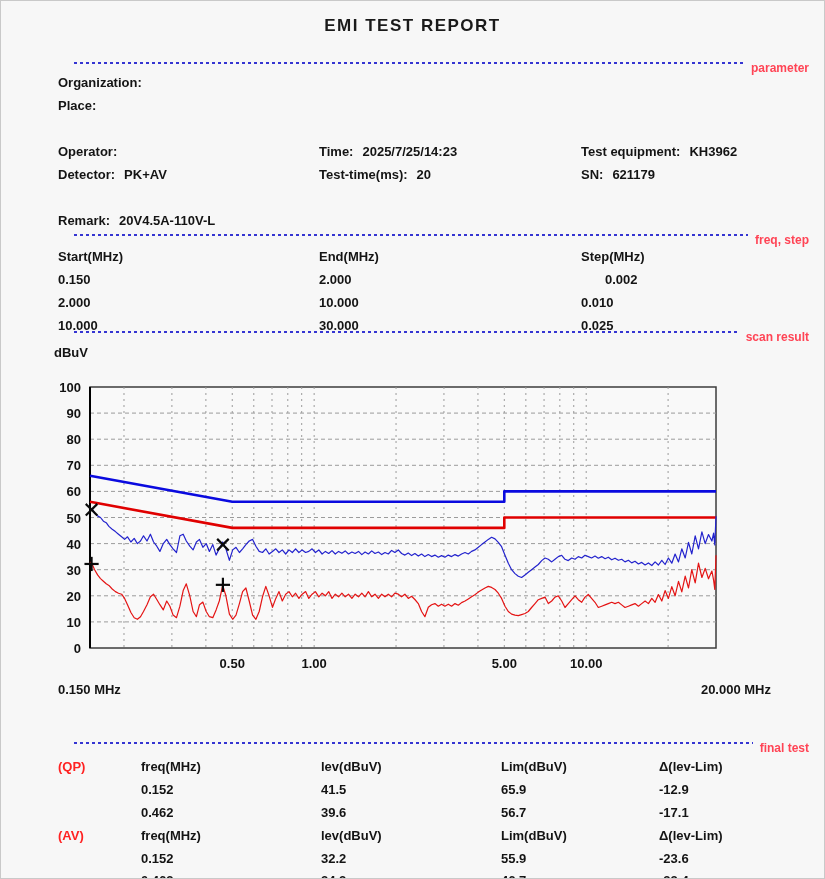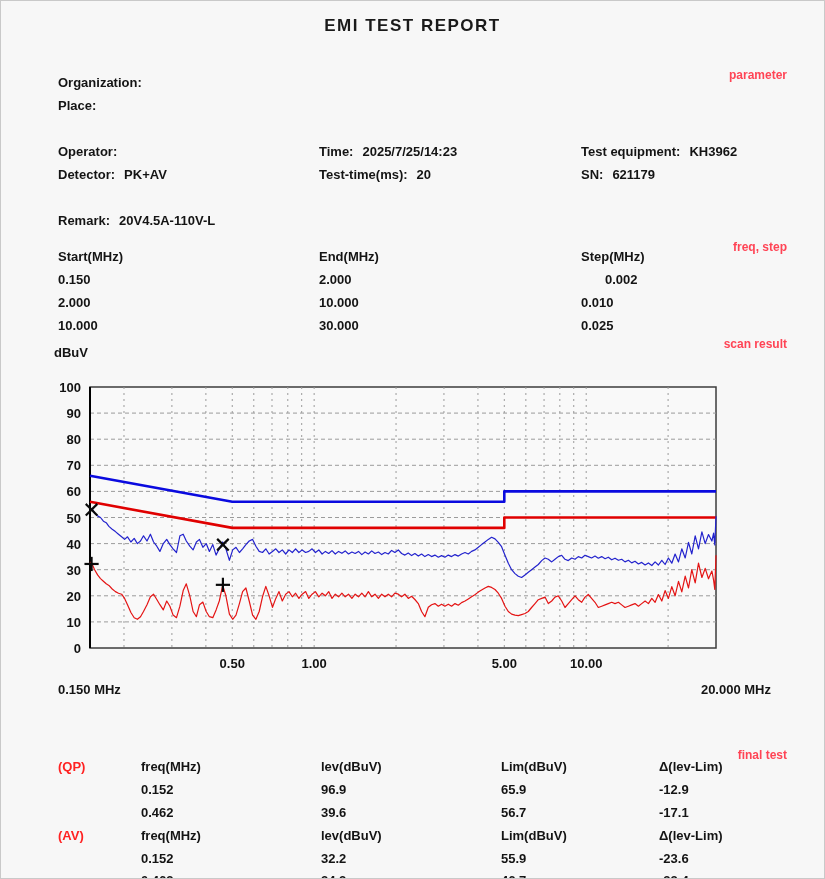--- a/index.html
+++ b/index.html
@@ -4,21 +4,21 @@
 <style>
   html,body{margin:0;padding:0;background:#f2f2f2;}
   .page{
     position:relative;width:825px;height:879px;overflow:hidden;
     background:#f7f7f7;border:1px solid #c9c9c9;box-sizing:border-box;
     font-family:"Liberation Sans","DejaVu Sans",sans-serif;
     font-weight:bold;color:#141414;font-size:13px;
   }
   .title{position:absolute;top:15px;left:0;width:100%;text-align:center;
     font-size:17px;letter-spacing:1.5px;color:#1a1a1a;}
-  .sep{position:absolute;left:51px;width:735px;height:14px;display:flex;align-items:flex-end;gap:7px;flex-direction:column;}
+  .sep{position:absolute;left:73px;width:735px;height:14px;display:flex;align-items:flex-start;gap:7px;}
   .sep .dash{flex:1;height:2px;
     background:repeating-linear-gradient(90deg,#3535d2 0 3px,transparent 3px 6px);}
   .sep .sep-label{color:#ff4455;font-size:12px;line-height:12px;white-space:nowrap;}
   .r{position:absolute;left:0;width:825px;height:17px;}
   .cell{position:absolute;top:0;white-space:pre;}
   .v{margin-left:9px;}
   .red{color:#ff2222;}
   svg#chart-svg{position:absolute;left:0;top:0;width:825px;height:879px;}
   .grid{stroke:#9b9b9b;stroke-width:1;}
   .grid-v{stroke-dasharray:2 4;}
@@ -175,21 +175,21 @@
 
   <div class="r" style="top:758px">
     <span class="cell red" style="left:57px">(QP)</span>
     <span class="cell" style="left:140px">freq(MHz)</span>
     <span class="cell" style="left:320px">lev(dBuV)</span>
     <span class="cell" style="left:500px">Lim(dBuV)</span>
     <span class="cell" style="left:658px">Δ(lev-Lim)</span>
   </div>
   <div class="r" style="top:781px">
     <span class="cell" style="left:140px">0.152</span>
-    <span class="cell" style="left:320px">96.9</span>
+    <span class="cell" style="left:320px">41.5</span>
     <span class="cell" style="left:500px">65.9</span>
     <span class="cell" style="left:658px">-12.9</span>
   </div>
   <div class="r" style="top:804px">
     <span class="cell" style="left:140px">0.462</span>
     <span class="cell" style="left:320px">39.6</span>
     <span class="cell" style="left:500px">56.7</span>
     <span class="cell" style="left:658px">-17.1</span>
   </div>
   <div class="r" style="top:827px">

